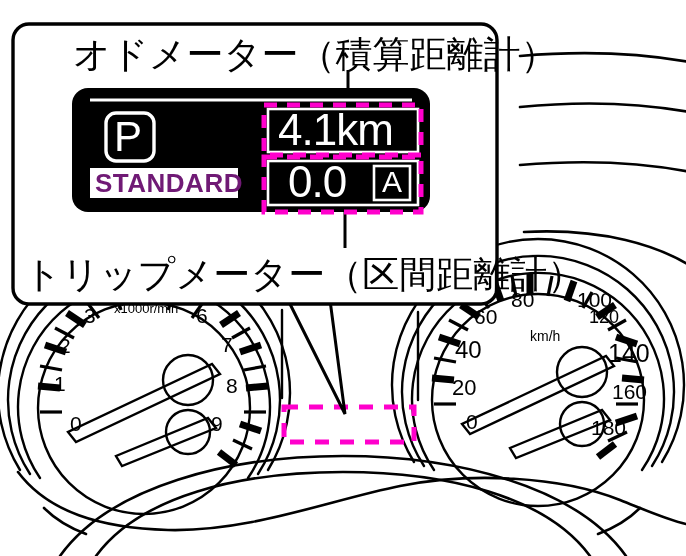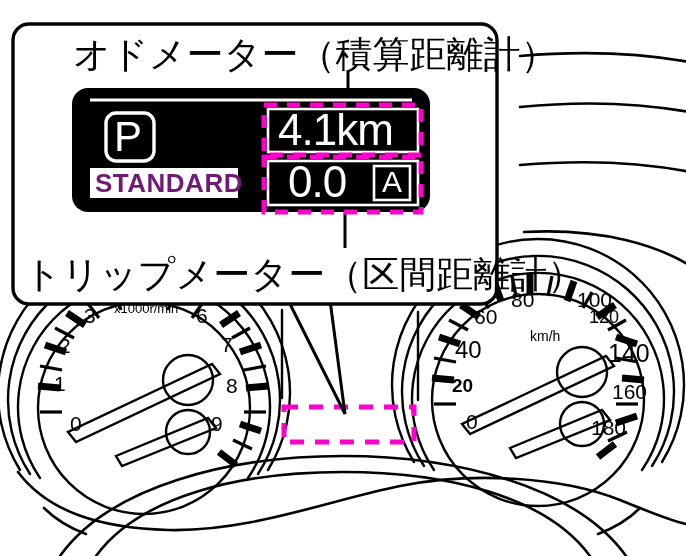--- a/index.html
+++ b/index.html
@@ -174,21 +174,21 @@
   <div class="txt" style="left:54px;top:372px;font-size:21px;">1</div>
   <div class="txt" style="left:59px;top:334px;font-size:21px;">2</div>
   <div class="txt" style="left:84px;top:304px;font-size:21px;">3</div>
   <div class="txt" style="left:196px;top:304px;font-size:21px;">6</div>
   <div class="txt" style="left:221px;top:333px;font-size:21px;">7</div>
   <div class="txt" style="left:226px;top:374px;font-size:21px;">8</div>
   <div class="txt" style="left:211px;top:412px;font-size:21px;">9</div>
   <div class="txt" style="left:70px;top:412px;font-size:21px;">0</div>
 
   <div class="txt" style="left:530px;top:308px;font-size:14px;margin-top:20px;">km/h</div>
-  <div class="txt" style="left:452px;top:375px;font-size:19px;font-weight:bold;">20</div>
+  <div class="txt" style="left:452px;top:375px;font-size:22px;">20</div>
   <div class="txt" style="left:455px;top:336px;font-size:24px;">40</div>
   <div class="txt" style="left:474px;top:305px;font-size:21px;">60</div>
   <div class="txt" style="left:511px;top:288px;font-size:21px;">80</div>
   <div class="txt" style="left:554px;top:288px;font-size:21px;margin-left:23px;">100</div>
   <div class="txt" style="left:589px;top:307px;font-size:18px;">120</div>
   <div class="txt" style="left:608px;top:339px;font-size:25px;">140</div>
   <div class="txt" style="left:612px;top:380px;font-size:21px;">160</div>
   <div class="txt" style="left:591px;top:416px;font-size:21px;">180</div>
   <div class="txt" style="left:466px;top:410px;font-size:21px;">0</div>
 

